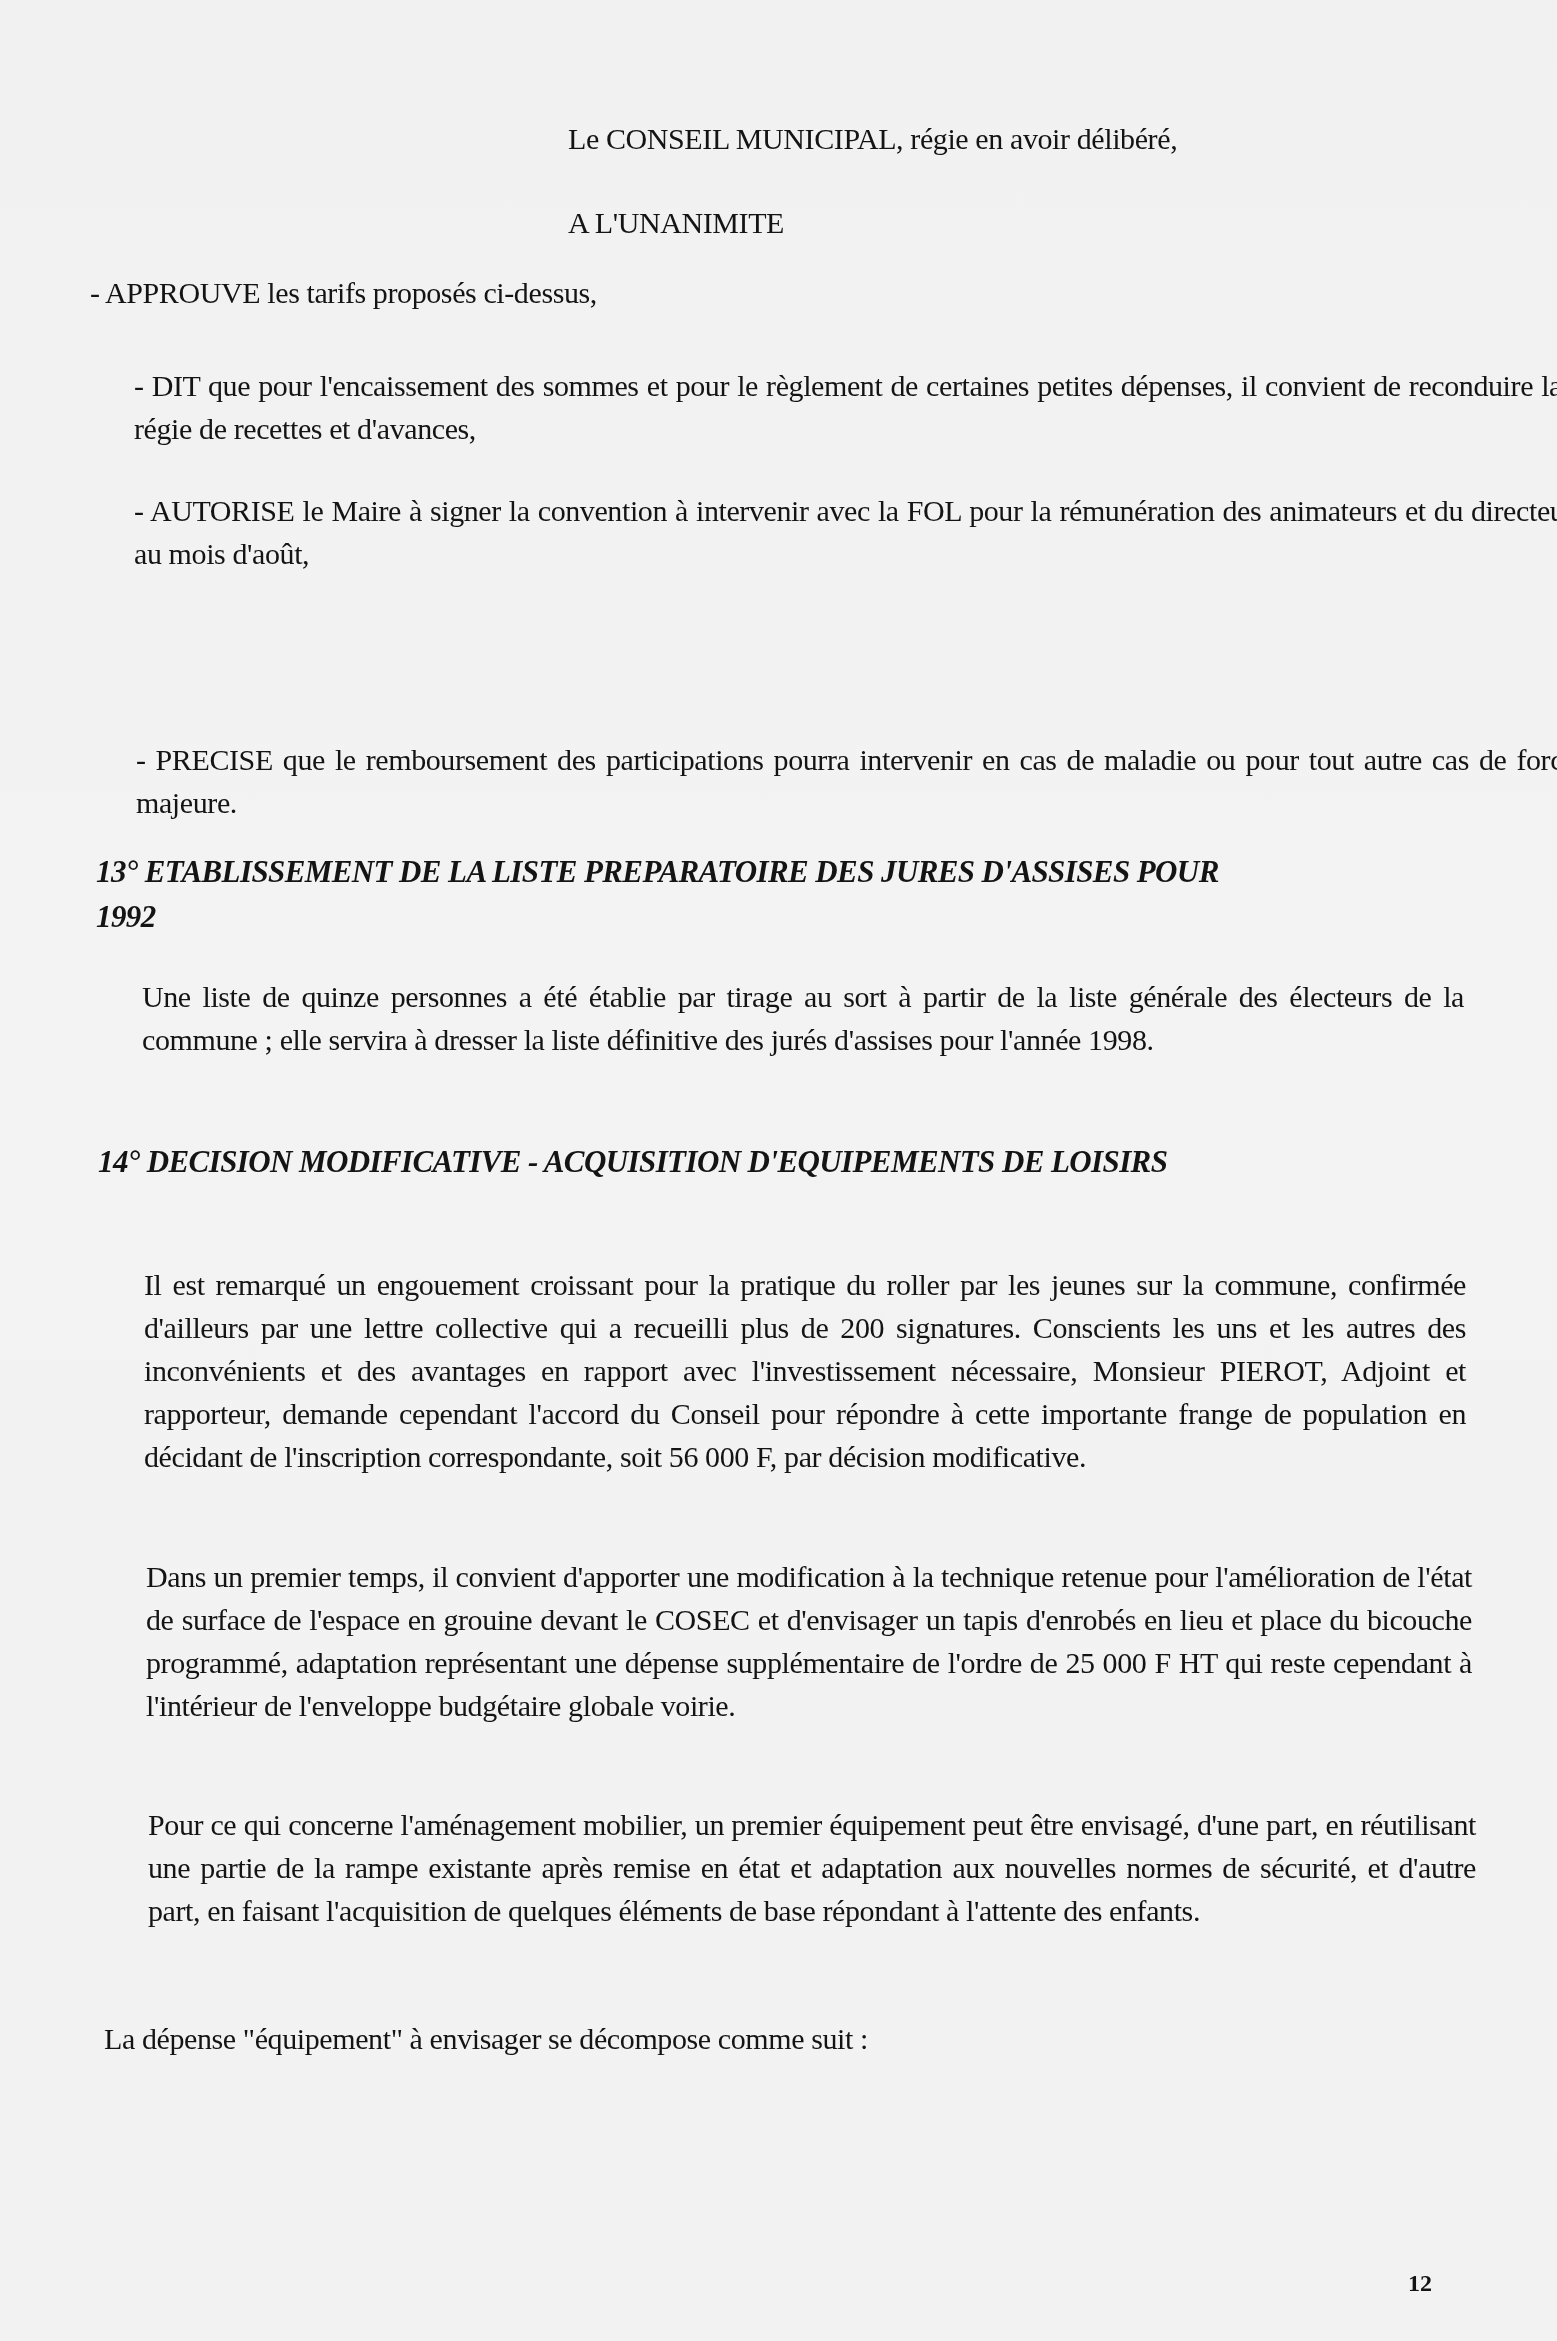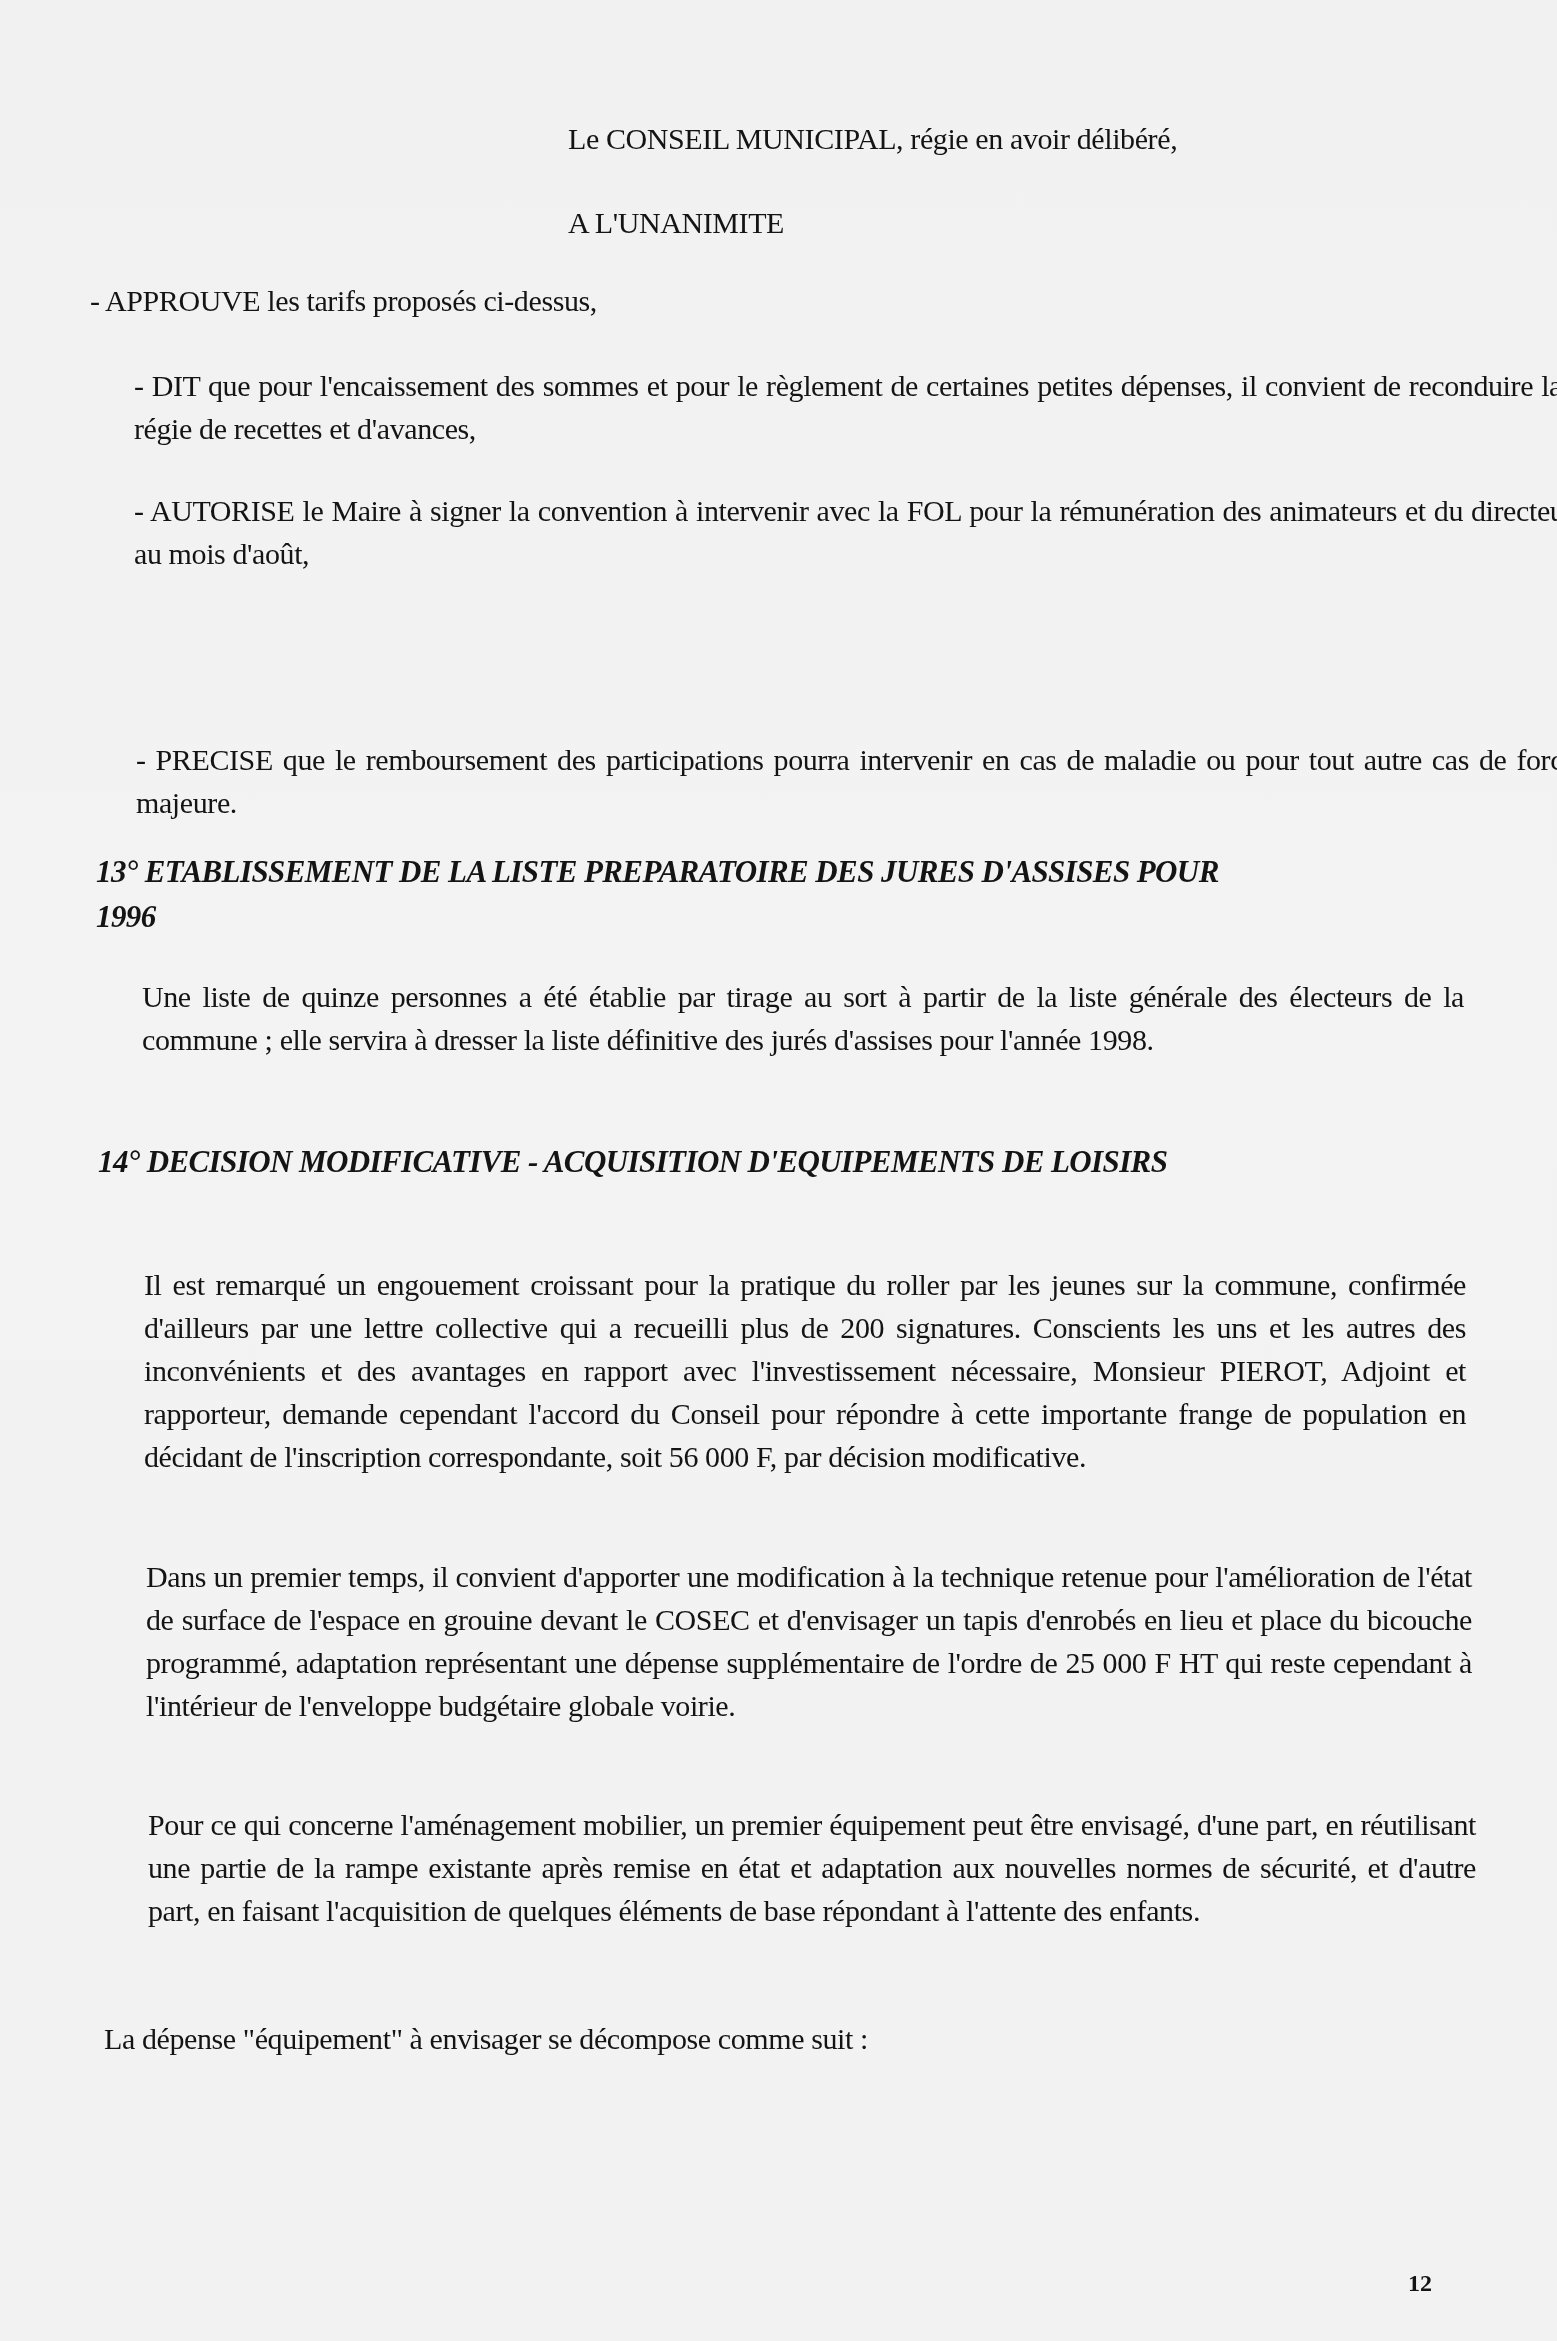--- a/index.html
+++ b/index.html
@@ -49,31 +49,31 @@
   }
 </style>
 </head>
 <body>
 
 <div class="page">
 
   <div class="line" style="left:568px; top:118px;">Le CONSEIL MUNICIPAL, régie en avoir délibéré,</div>
   <div class="line" style="left:568px; top:202px;">A L'UNANIMITE</div>
 
-  <div class="line" style="left:90px; top:280px;">- APPROUVE les tarifs proposés ci-dessus,</div>
+  <div class="line" style="left:90px; top:272px;">- APPROUVE les tarifs proposés ci-dessus,</div>
 
   <div class="para" style="left:90px; top:364px; width:1428px;">- DIT que pour l'encaissement des sommes et pour le règlement de certaines petites dépenses, il convient de reconduire la régie de recettes et d'avances,</div>
 
   <div class="para" style="left:90px; top:489px; width:1440px;">- AUTORISE le Maire à signer la convention à intervenir avec la FOL pour la rémunération des animateurs et du directeur au mois d'août,</div>
 
 
   <div class="para" style="left:92px; top:738px; width:1440px;">- PRECISE que le remboursement des participations pourra intervenir en cas de maladie ou pour tout autre cas de force majeure.</div>
 
   <div class="heading" style="left:96px; top:850px; width:1420px; white-space:nowrap;">13° ETABLISSEMENT DE LA LISTE PREPARATOIRE DES JURES D'ASSISES POUR</div>
-  <div class="heading" style="left:96px; top:895px;">1996</div>
+  <div class="heading" style="left:96px; top:895px;">1992</div>
 
   <div class="para" style="left:98px; top:975px; width:1322px;">Une liste de quinze personnes a été établie par tirage au sort à partir de la liste générale des électeurs de la commune ; elle servira à dresser la liste définitive des jurés d'assises pour l'année 1998.</div>
 
   <div class="heading" style="left:98px; top:1140px; white-space:nowrap;">14° DECISION MODIFICATIVE - ACQUISITION D'EQUIPEMENTS DE LOISIRS</div>
 
   <div class="para" style="left:100px; top:1263px; width:1322px;">Il est remarqué un engouement croissant pour la pratique du roller par les jeunes sur la commune, confirmée d'ailleurs par une lettre collective qui a recueilli plus de 200 signatures. Conscients les uns et les autres des inconvénients et des avantages en rapport avec l'investissement nécessaire, Monsieur PIEROT, Adjoint et rapporteur, demande cependant l'accord du Conseil pour répondre à cette importante frange de population en décidant de l'inscription correspondante, soit 56 000 F, par décision modificative.</div>
 
   <div class="para" style="left:102px; top:1555px; width:1326px;">Dans un premier temps, il convient d'apporter une modification à la technique retenue pour l'amélioration de l'état de surface de l'espace en grouine devant le COSEC et d'envisager un tapis d'enrobés en lieu et place du bicouche programmé, adaptation représentant une dépense supplémentaire de l'ordre de 25 000 F HT qui reste cependant à l'intérieur de l'enveloppe budgétaire globale voirie.</div>
 
   <div class="para" style="left:104px; top:1803px; width:1328px;">Pour ce qui concerne l'aménagement mobilier, un premier équipement peut être envisagé, d'une part, en réutilisant une partie de la rampe existante après remise en état et adaptation aux nouvelles normes de sécurité, et d'autre part, en faisant l'acquisition de quelques éléments de base répondant à l'attente des enfants.</div>

